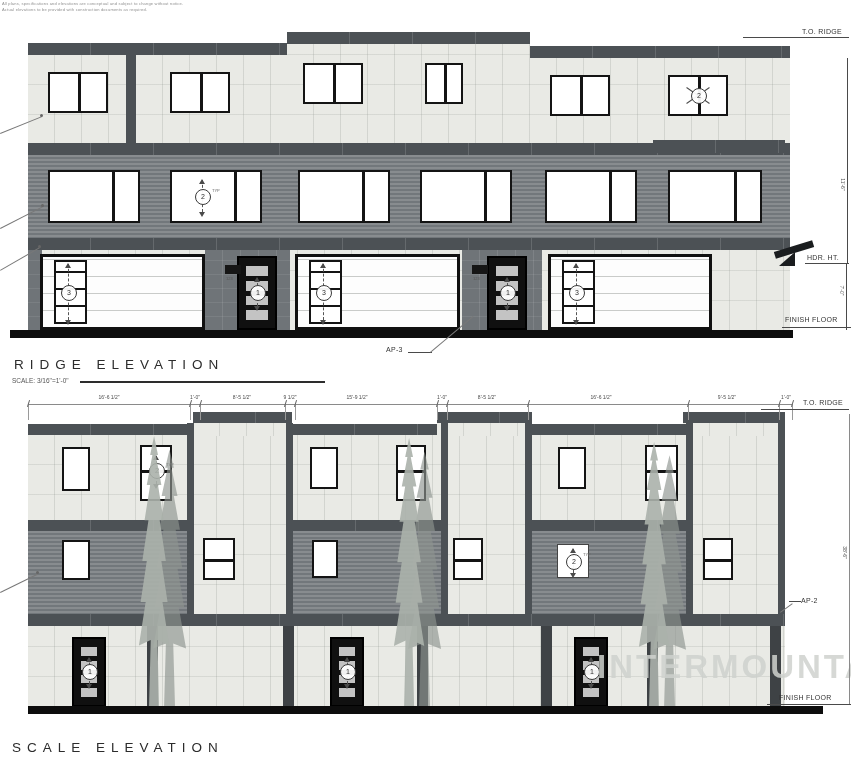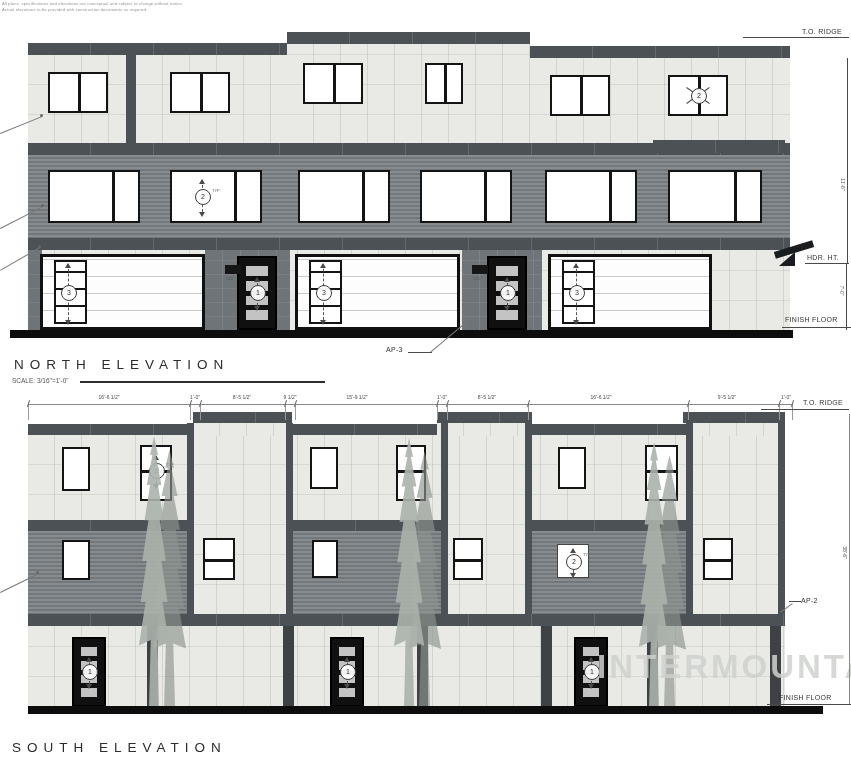--- a/index.html
+++ b/index.html
@@ -84,21 +84,21 @@
   <div class="abs hline" style="left:408px;top:352px;width:24px;"></div>
   <div class="abs leader" style="left:430px;top:352px;width:56px;transform:rotate(-40deg);"></div>
 
   <div class="abs leader" style="left:0px;top:133px;width:45px;transform:rotate(-22deg);"></div>
   <div class="abs leaderdot" style="left:40px;top:114px;"></div>
   <div class="abs leader" style="left:0px;top:228px;width:48px;transform:rotate(-27deg);"></div>
   <div class="abs leaderdot" style="left:41px;top:204px;"></div>
   <div class="abs leader" style="left:0px;top:270px;width:46px;transform:rotate(-30deg);"></div>
   <div class="abs leaderdot" style="left:38px;top:245px;"></div>
 
-  <div class="abs title" style="left:14px;top:357px;">NORTH ELEVATION</div>
+  <div class="abs title" style="left:14px;top:357px;">RIDGE ELEVATION</div>
   <div class="abs annsm" style="left:12px;top:378px;font-size:6.5px;">SCALE: 3/16"=1'-0"</div>
   <div class="abs thick" style="left:80px;top:381px;width:245px;"></div>
 
   <div class="abs hline" style="left:28px;top:404px;width:764px;background:#8a8a8a;"></div>
   <div class="abs ann" style="left:803px;top:399px;">T.O. RIDGE</div>
   <div class="abs hline" style="left:761px;top:409px;width:88px;"></div>
 
   <div class="abs ann" style="left:801px;top:597px;">AP-2</div>
   <div class="abs hline" style="left:789px;top:601px;width:12px;"></div>
   <div class="abs leader" style="left:780px;top:612px;width:15px;transform:rotate(-36deg);"></div>
@@ -106,21 +106,21 @@
   <div class="abs vline" style="left:849px;top:414px;height:290px;background:#8a8a8a;"></div>
   <div class="abs annsm rot" style="left:838px;top:550px;">38'-6"</div>
 
   <div class="abs leader" style="left:0px;top:592px;width:42px;transform:rotate(-26deg);"></div>
   <div class="abs leaderdot" style="left:36px;top:571px;"></div>
 
   <div class="abs ann" style="left:779px;top:694px;">FINISH FLOOR</div>
   <div class="abs hline" style="left:767px;top:704px;width:84px;"></div>
   <div class="abs blackbar" style="left:28px;top:706px;width:795px;height:8px;z-index:4;"></div>
 
-  <div class="abs title" style="left:12px;top:740px;">SOUTH ELEVATION</div>
+  <div class="abs title" style="left:12px;top:740px;">SCALE ELEVATION</div>
 
   <div class="abs wm wm1" style="left:597px;top:648px;">INTERMOUNTAIN</div>
 
 <div class="abs dark" style="left:28px;top:43px;width:259px;height:12px;"></div>
     <div class="abs dark" style="left:287px;top:32px;width:243px;height:12px;"></div>
     <div class="abs dark" style="left:530px;top:46px;width:260px;height:12px;"></div>
     <div class="abs light grid" style="left:28px;top:55px;width:259px;height:89px;"></div>
     <div class="abs light grid" style="left:287px;top:44px;width:243px;height:100px;"></div>
     <div class="abs light grid" style="left:530px;top:58px;width:260px;height:86px;"></div>
     <div class="abs darkplain" style="left:126px;top:43px;width:10px;height:101px;"></div>

